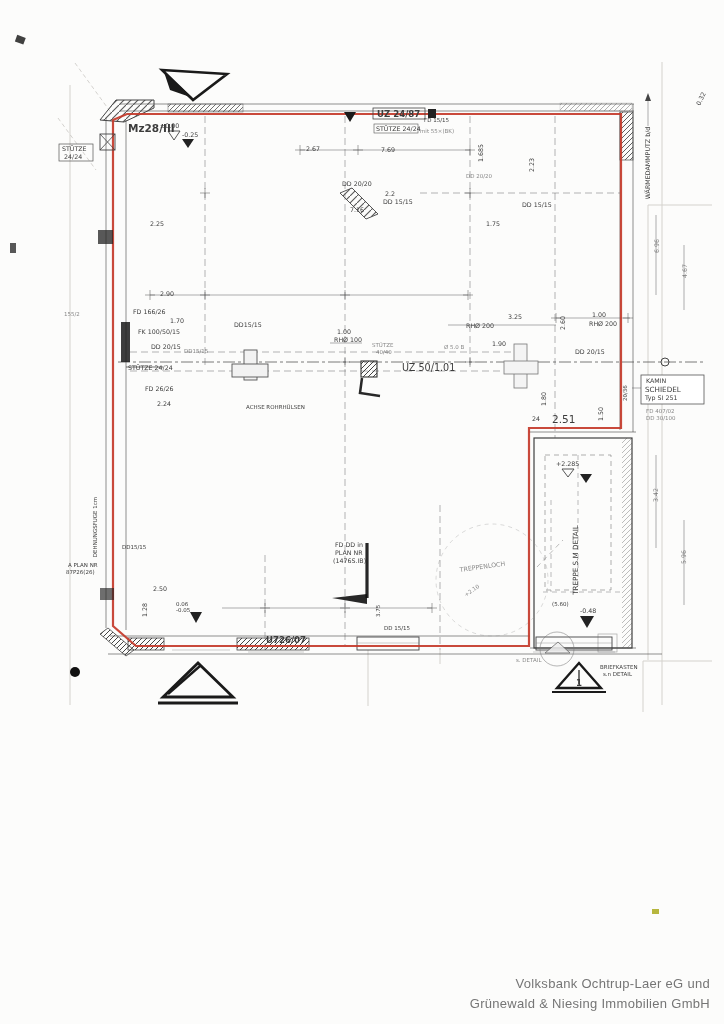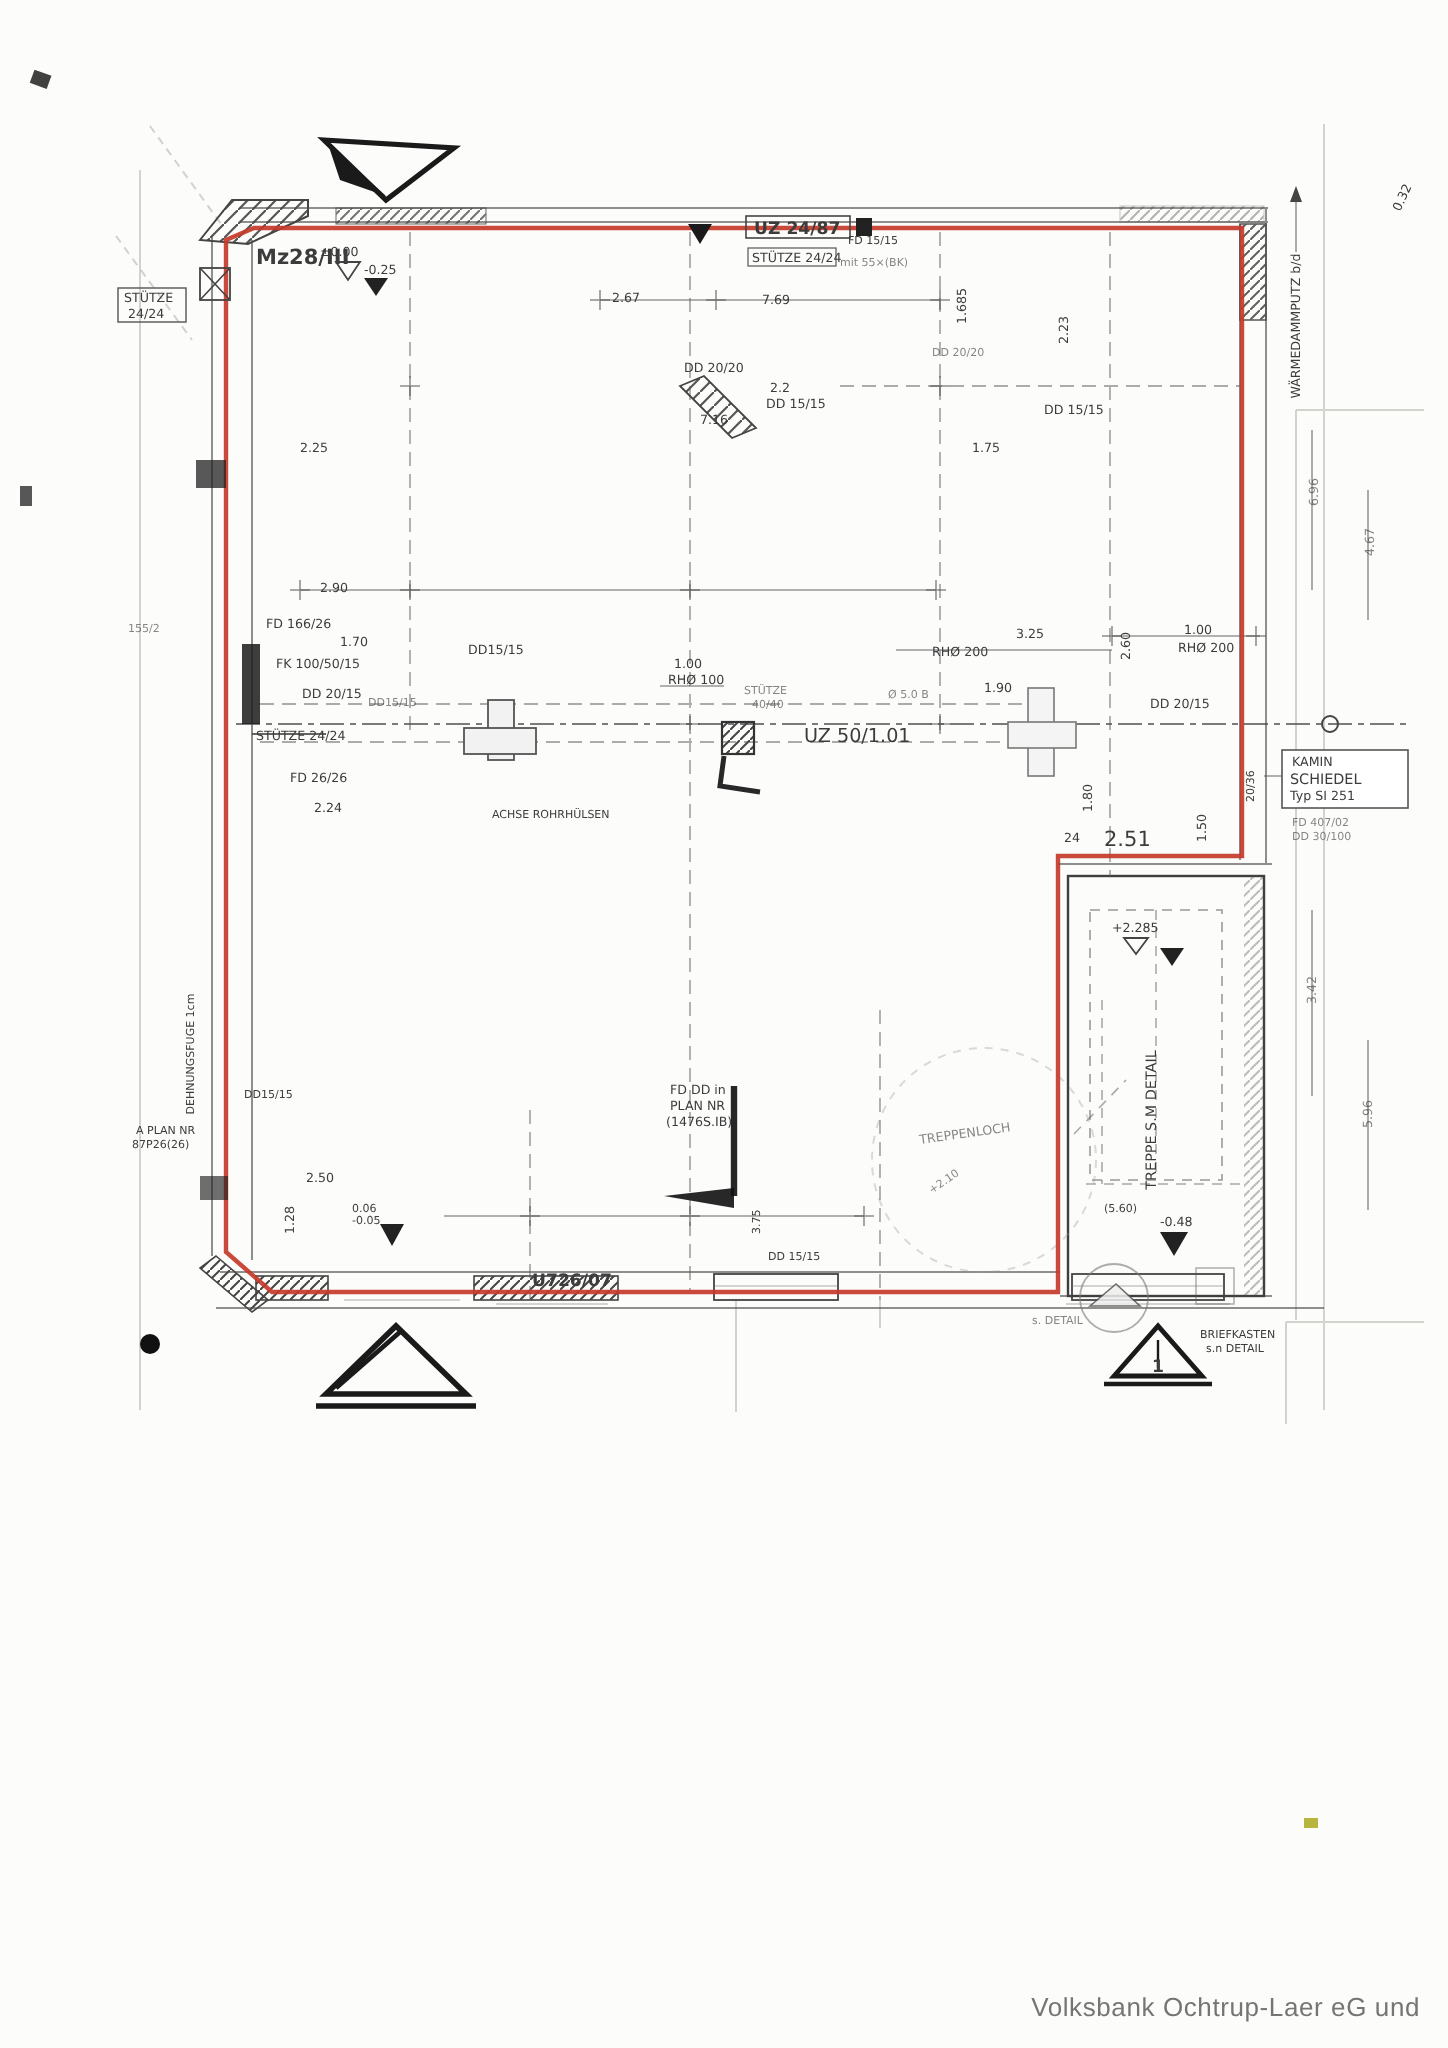--- a/index.html
+++ b/index.html
@@ -214,14 +214,15 @@
     <text x="266" y="643" class="t8 b">U726/07</text>
     <text x="600" y="669" class="t5">BRIEFKASTEN</text>
     <text x="603" y="676" class="t5">s.n DETAIL</text>
     <text x="516" y="662" class="t5 faded">s. DETAIL</text>
     <text x="576" y="686" class="t8 b">1</text>
   </g>
 </svg>
 
 <div class="footer">
   <div>Volksbank Ochtrup-Laer eG und</div>
+  <div>Grünewald &amp; Niesing Immobilien GmbH</div>
 </div>
 </div>
 
 </body></html>

